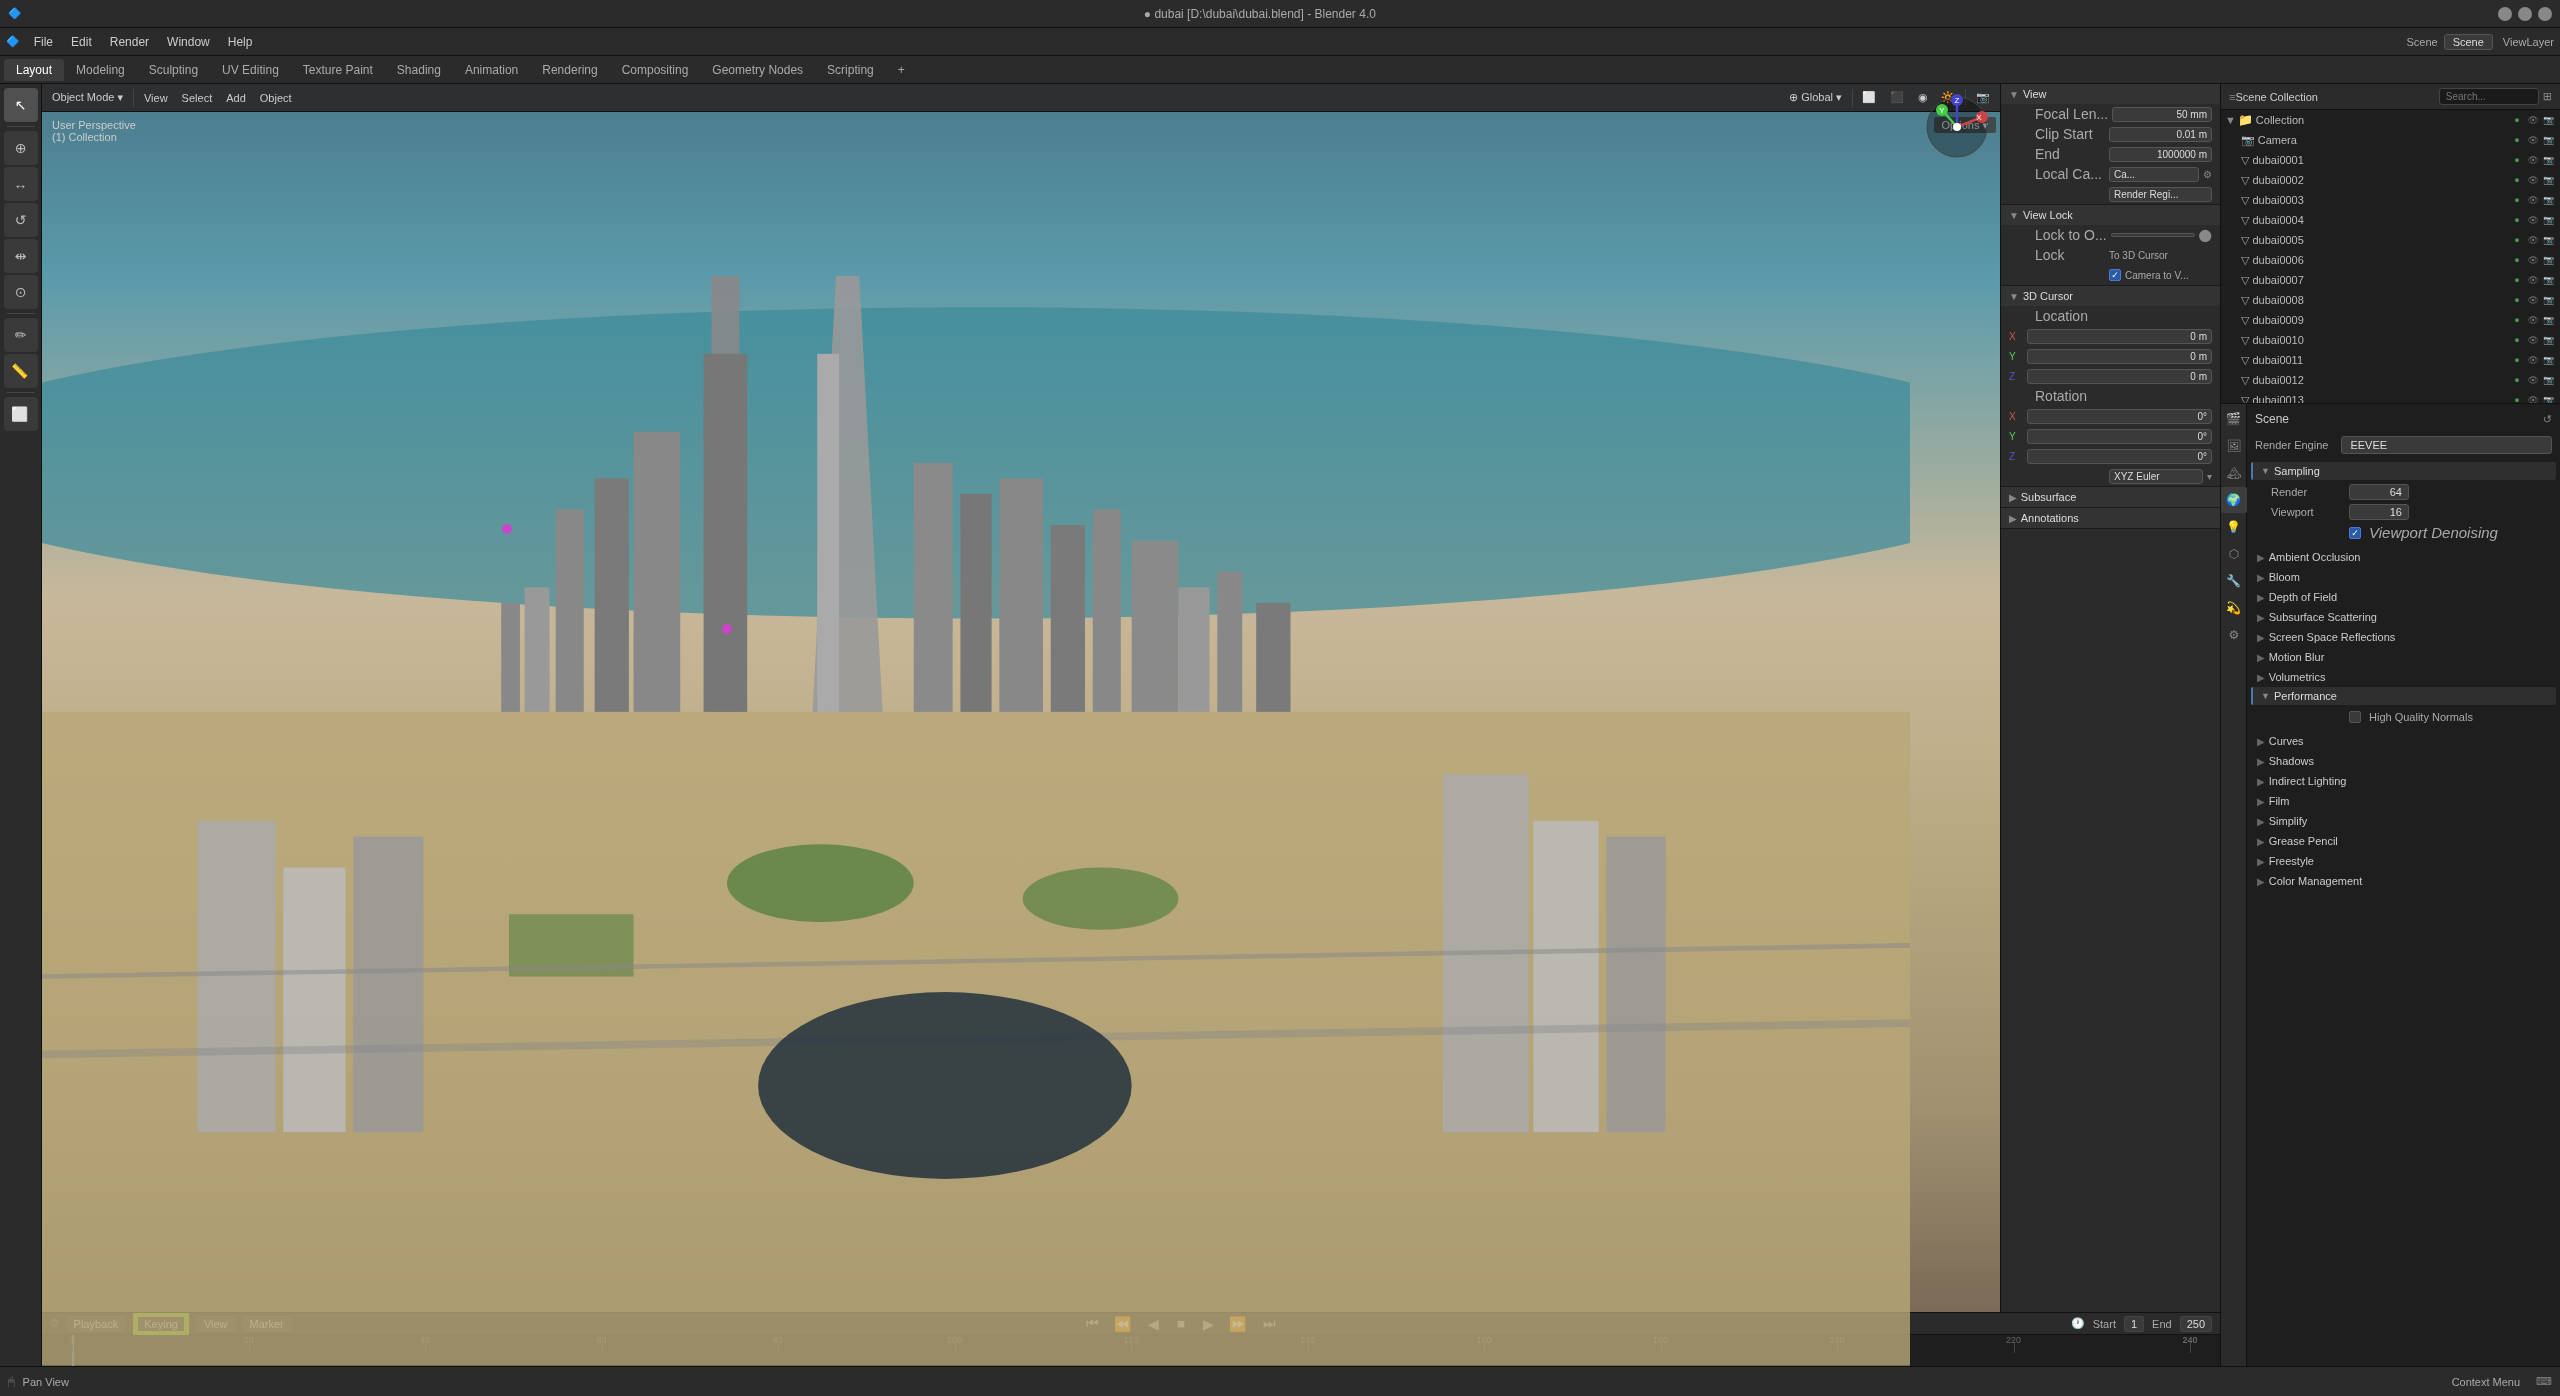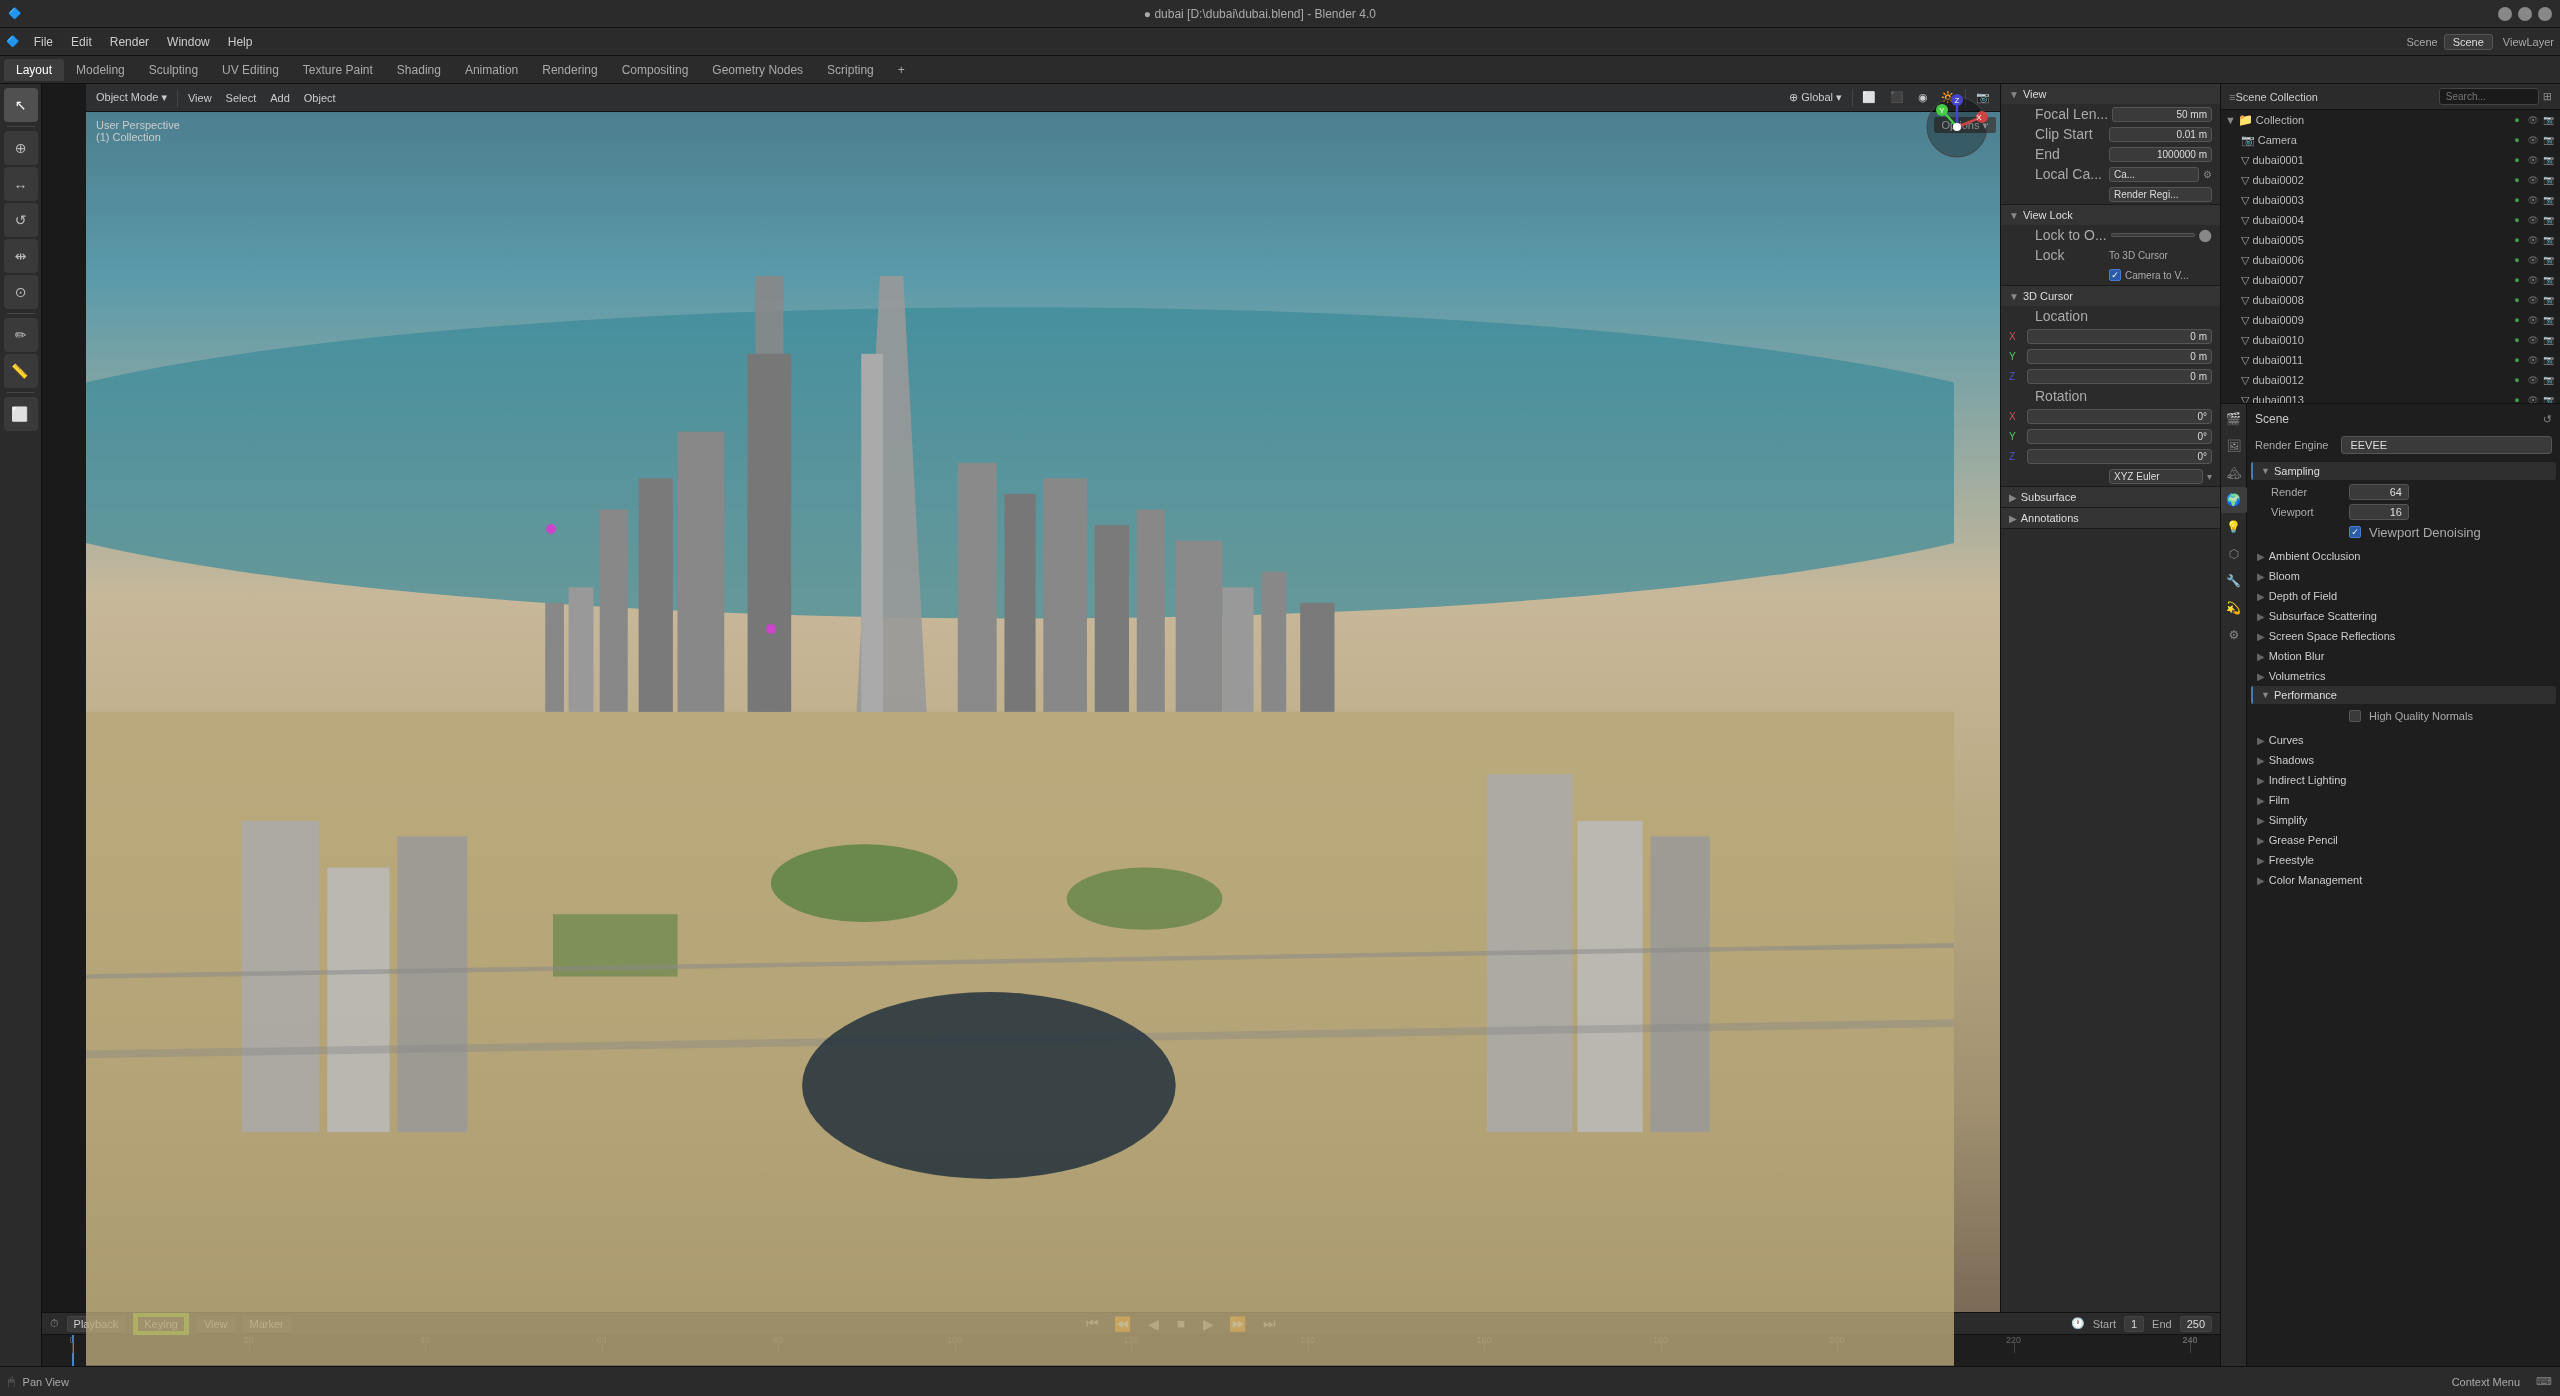--- a/index.html
+++ b/index.html
@@ -119,21 +119,20 @@
     }
     .tool-btn.active { background: #505050; color: #fff; }
     .tool-separator { width: 28px; height: 1px; background: #444; margin: 2px 0; }
 
     
     #viewport {
       flex: 1;
       position: relative;
       background: #3d3d3d;
       overflow: hidden;
-      margin-left: 44px;
     }
     #viewport-bg {
       position: absolute;
       inset: 0;
       background: linear-gradient(180deg, #4a7a8a 0%, #5a9aaa 15%, #c8b89a 40%, #b8a880 60%, #a09070 80%, #706050 100%);
     }
     .vp-options-btn {
       background: rgba(60,60,60,0.8);
       color: #ccc;
       font-size: 11px;
@@ -926,21 +925,21 @@
               <span class="sampling-label">Render</span>
               <span class="sampling-value">64</span>
             </div>
             <div class="sampling-row">
               <span class="sampling-label">Viewport</span>
               <span class="sampling-value">16</span>
             </div>
             <div class="sampling-row">
               <span class="sampling-label"></span>
               <span class="prop-checkbox">✓</span>
-              <span style="color:#aaa; font-size:13px;">Viewport Denoising</span>
+              <span style="color:#aaa; font-size:15px;font-style:italic;">Viewport Denoising</span>
             </div>
           </div>
         </div>
 
         <div class="prop-list-item">
           <span class="expand-icon">▶</span>
           <span>Ambient Occlusion</span>
         </div>
         <div class="prop-list-item">
           <span class="expand-icon">▶</span>

